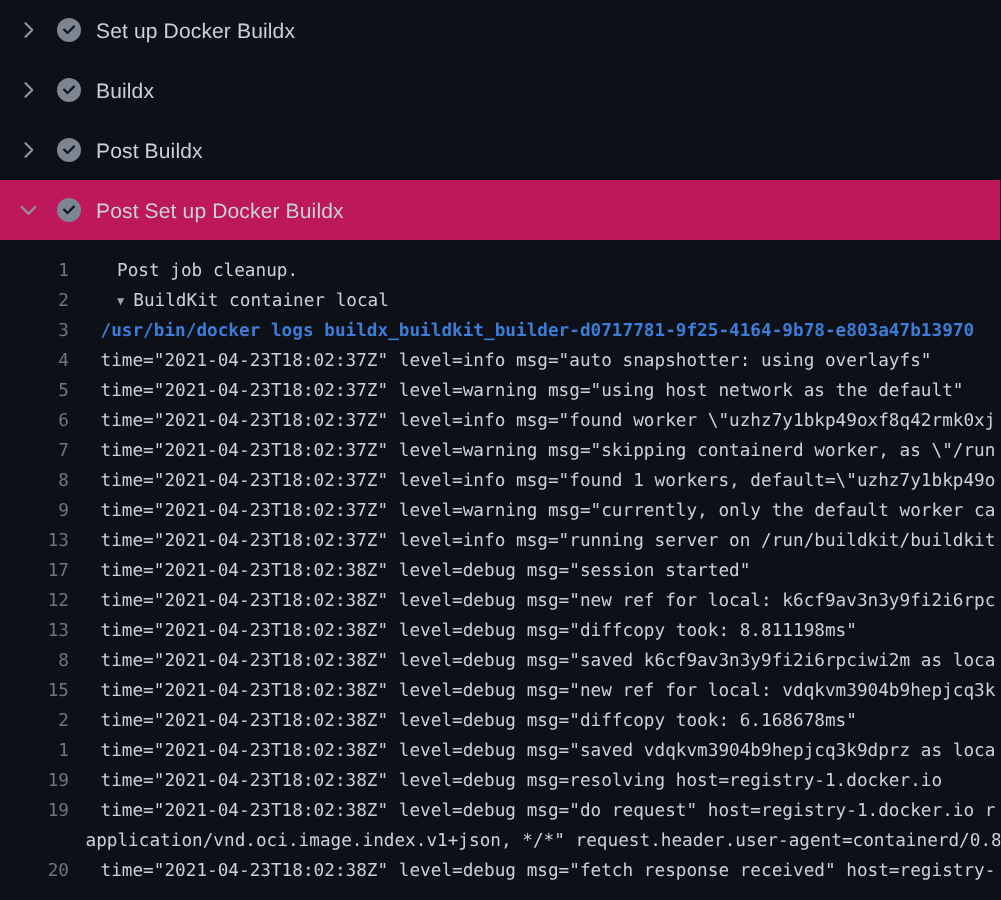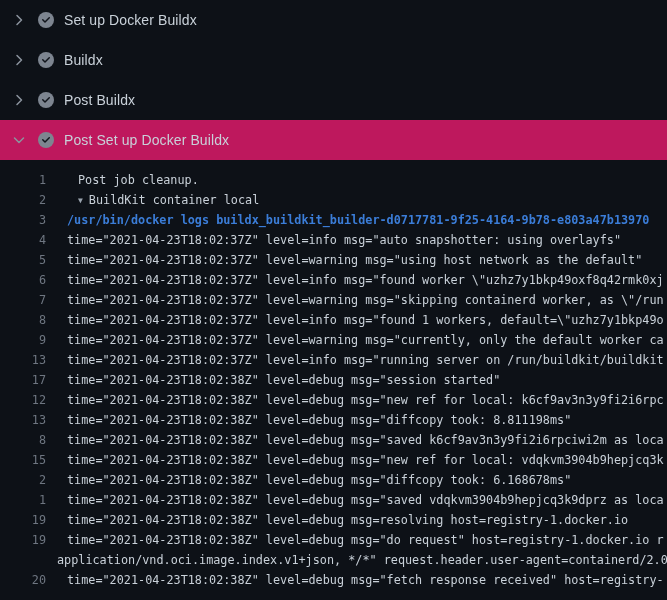--- a/index.html
+++ b/index.html
@@ -185,21 +185,21 @@
     <span class="lt t-group">time="2021-04-23T18:02:38Z" level=debug msg=resolving host=registry-1.docker.io</span>
   </div>
 
   <div class="log-row">
     <span class="ln">19</span>
     <span class="lt t-group">time="2021-04-23T18:02:38Z" level=debug msg="do request" host=registry-1.docker.io r</span>
   </div>
 
   <div class="log-row">
     <span class="ln"></span>
-    <span class="lt t-wrap">application/vnd.oci.image.index.v1+json, */*" request.header.user-agent=containerd/2.0</span>
+    <span class="lt t-wrap">application/vnd.oci.image.index.v1+json, */*" request.header.user-agent=containerd/0.8</span>
   </div>
 
   <div class="log-row">
     <span class="ln">20</span>
     <span class="lt t-group">time="2021-04-23T18:02:38Z" level=debug msg="fetch response received" host=registry-</span>
   </div>
 
 </div>
 
 </body></html>

